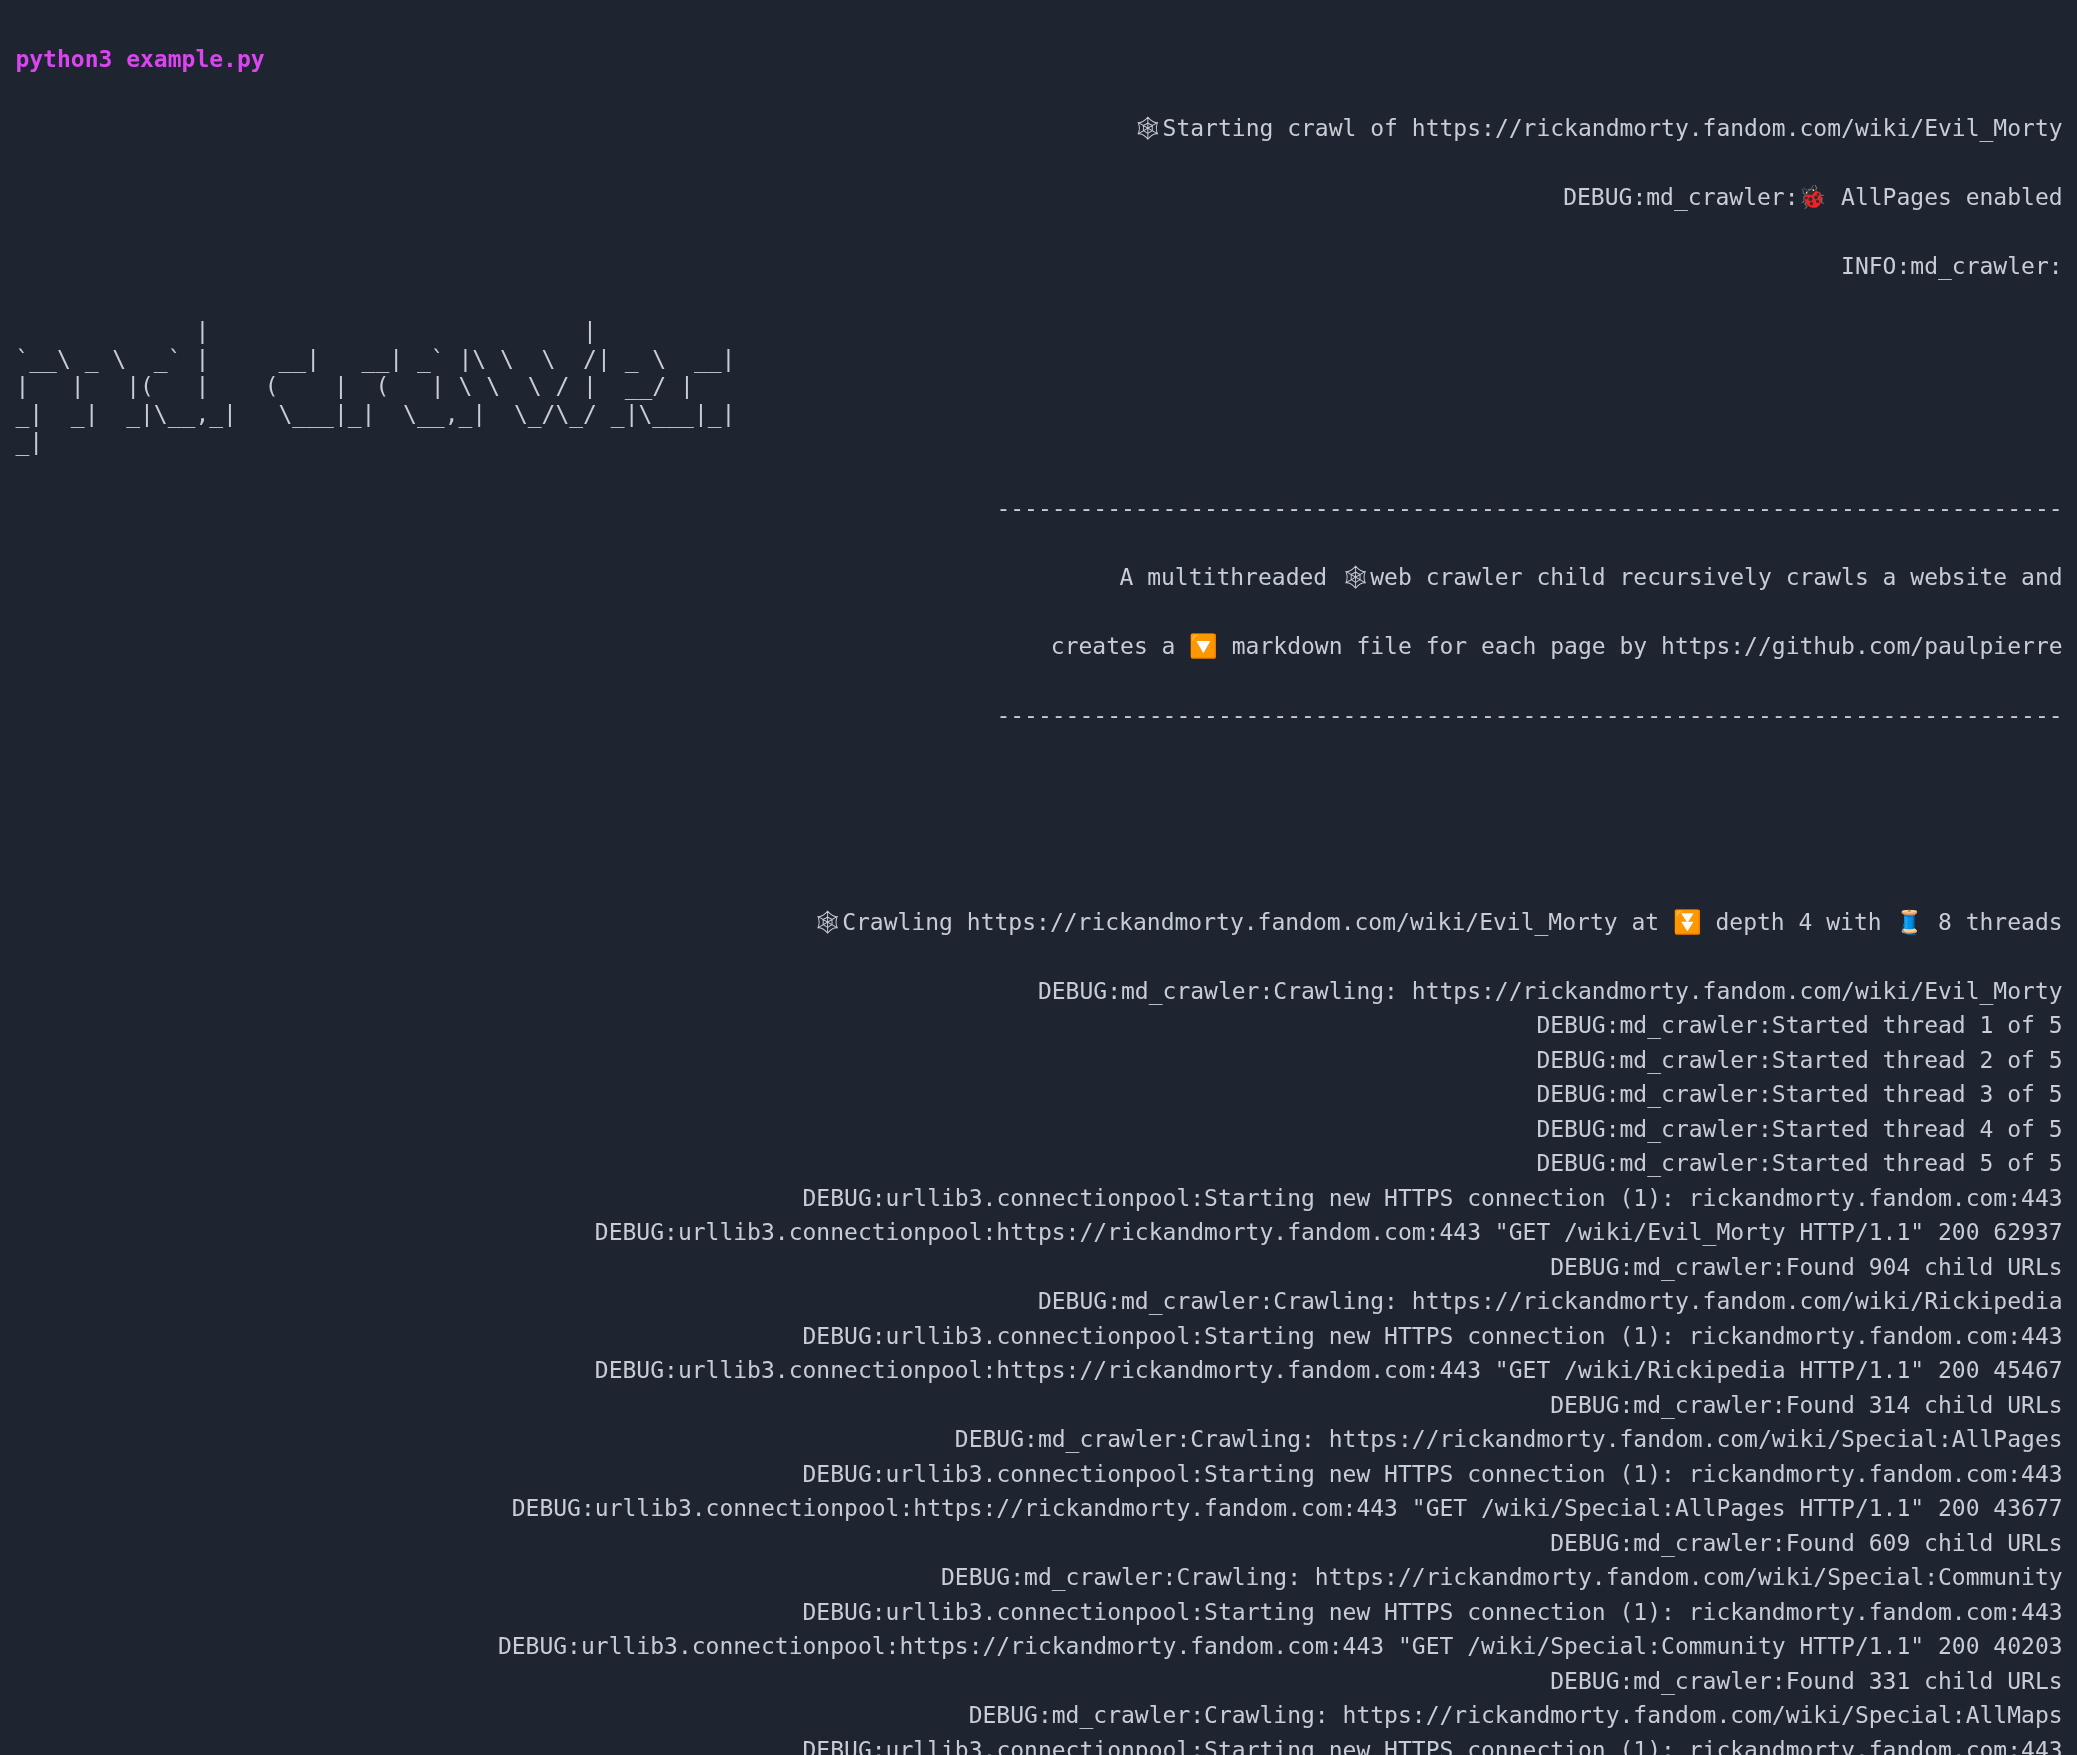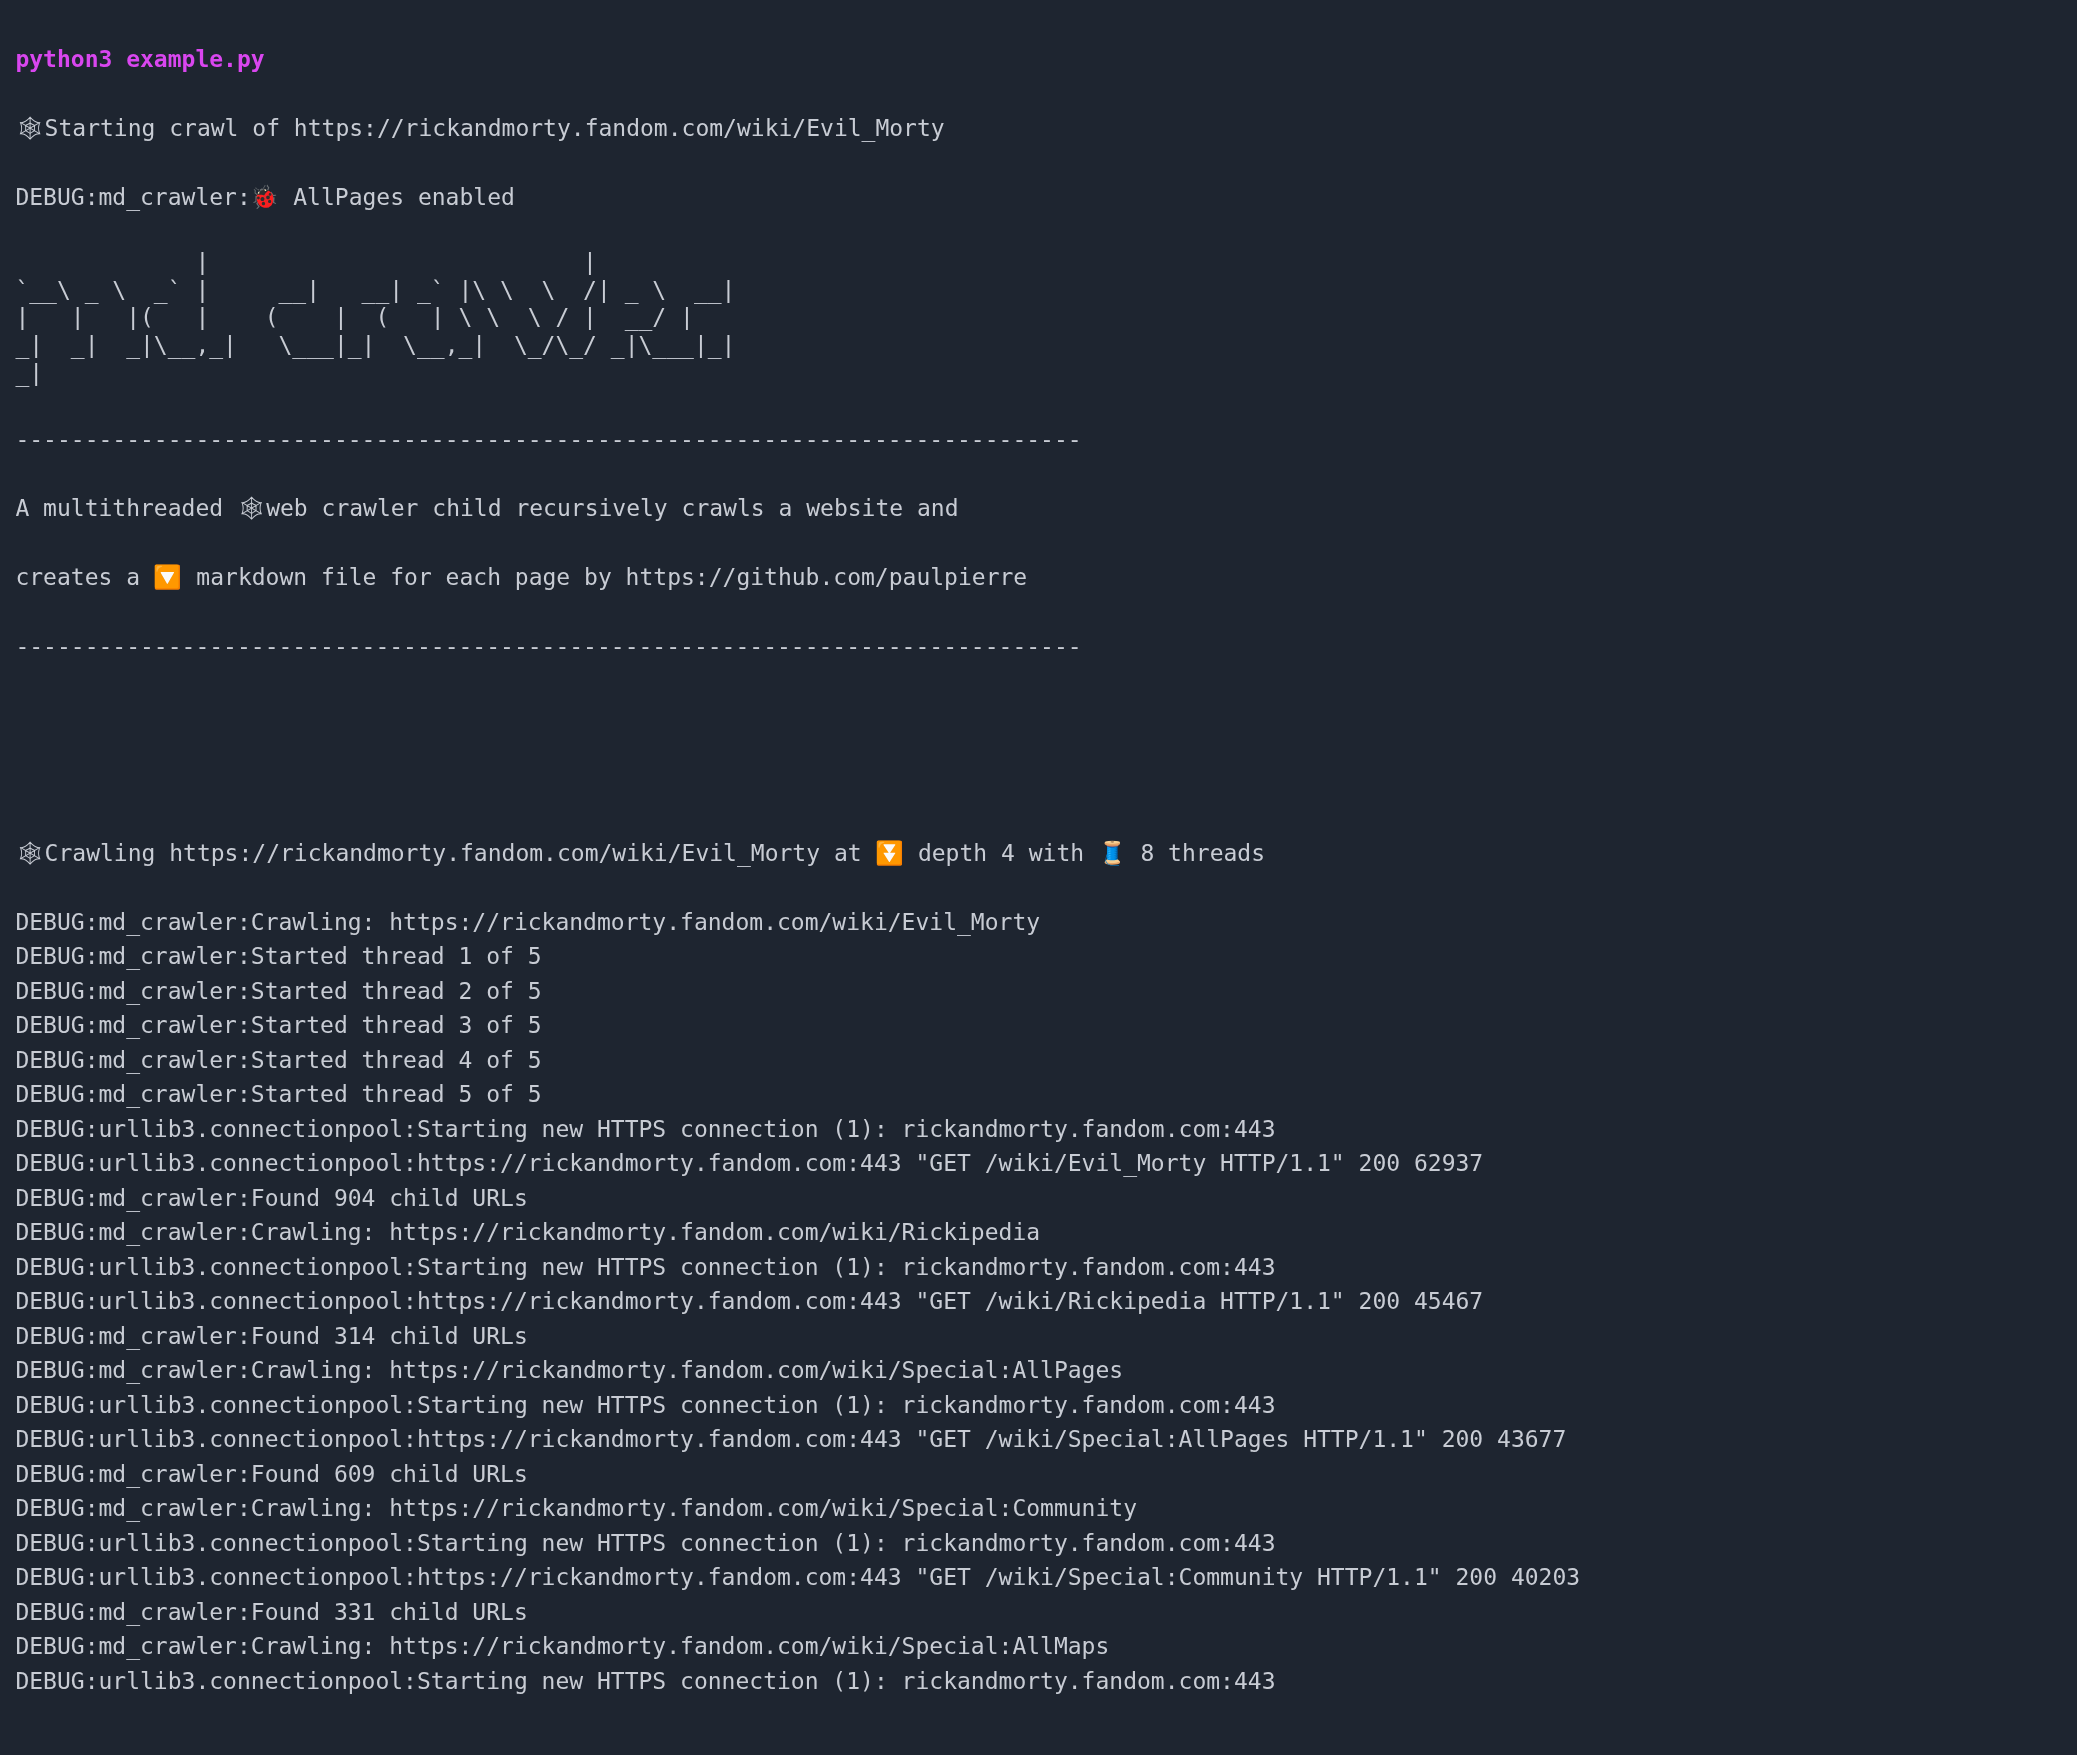--- a/index.html
+++ b/index.html
@@ -21,34 +21,36 @@
     .terminal {
       padding: 7.7px 15.4px;
       white-space: pre;
     }
     .command-line {
       font-weight: bold;
       color: #d946ef;
     }
     .log-line {
       color: #c8ccd4;
+      text-align: right;
     }
     .ascii-art {
       color: #c8ccd4;
       white-space: pre;
       line-height: 1.2;
     }
   </style>
 </head>
 <body>
 
 <div class="terminal">
 <div class="command-line">python3 example.py</div>
 <div class="log-line">🕸Starting crawl of https://rickandmorty.fandom.com/wiki/Evil_Morty</div>
 <div class="log-line">DEBUG:md_crawler:🐞 AllPages enabled</div>
+<div class="log-line">INFO:md_crawler:</div>
 <div class="ascii-art">             |                           |              
 `__\ _ \  _` |     __|   __| _` |\ \  \  /| _ \  __|
 |   |   |(   |    (    |  (   | \ \  \ / |  __/ |   
 _|  _|  _|\__,_|   \___|_|  \__,_|  \_/\_/ _|\___|_|   
 _|    </div>
 <div class="log-line">-----------------------------------------------------------------------------</div>
 <div class="log-line">A multithreaded 🕸web crawler child recursively crawls a website and</div>
 <div class="log-line">creates a 🔽 markdown file for each page by https://github.com/paulpierre</div>
 <div class="log-line">-----------------------------------------------------------------------------</div>
 <div class="log-line">&nbsp;</div>

